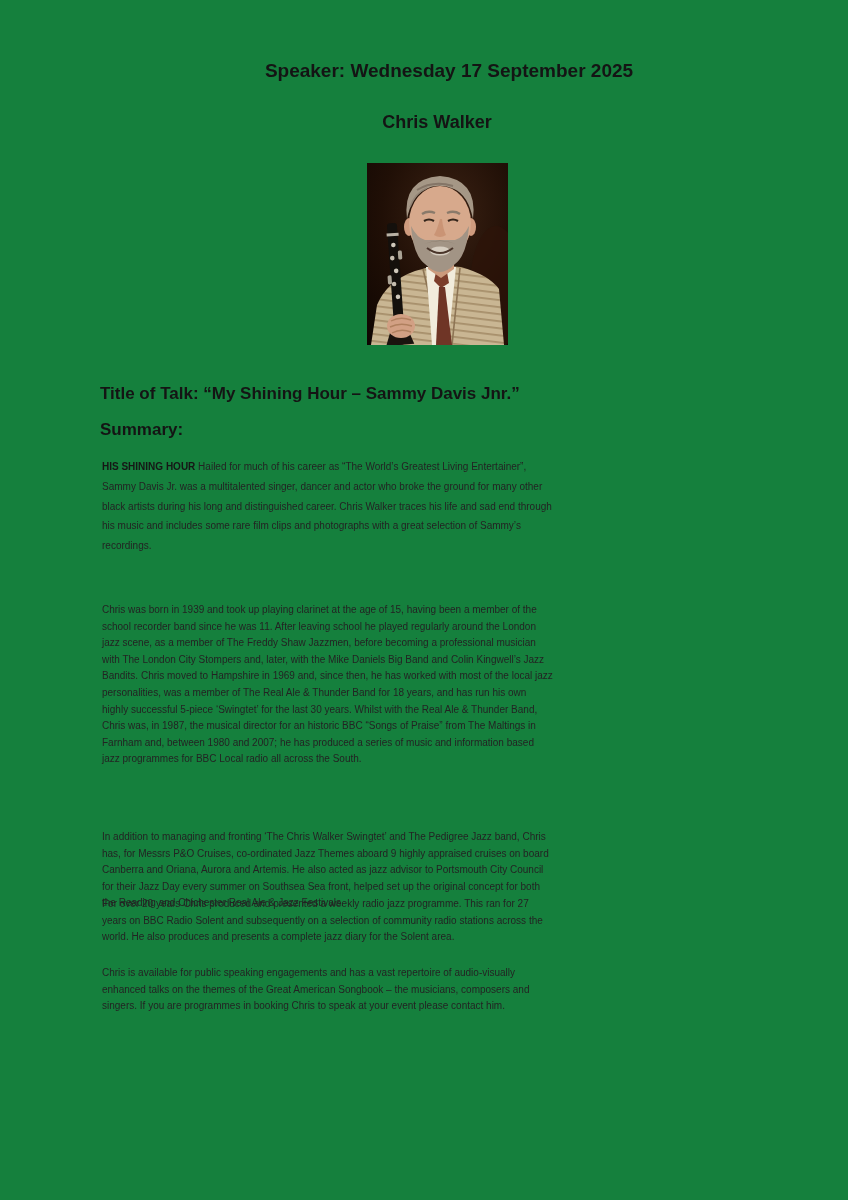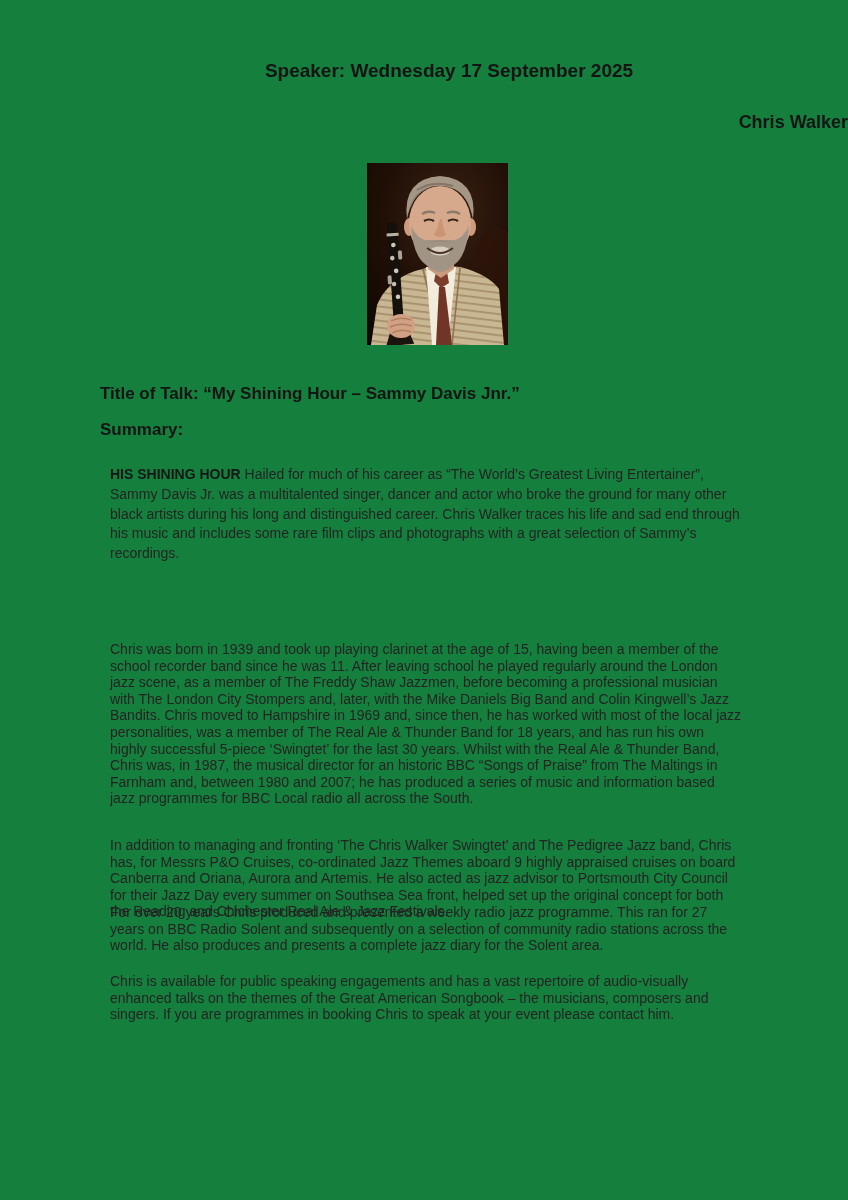--- a/index.html
+++ b/index.html
@@ -10,45 +10,45 @@
   }
   .page{position:absolute;inset:0;background:#15803d;}
 
   .doc-title{
     position:absolute;top:59px;left:50px;width:798px;
     margin:0;text-align:center;
     font-size:19px;line-height:23px;font-weight:bold;color:#141414;
   }
   .speaker-name{
     position:absolute;top:111px;left:26px;width:822px;
-    margin:0;text-align:right;
+    margin:0;text-align:center;
     font-size:18px;line-height:22px;font-weight:bold;color:#141414;
   }
   .photo{
     position:absolute;top:163px;left:367px;width:141px;height:182px;
   }
   .photo svg{display:block;width:141px;height:182px;}
 
   .h3{
     position:absolute;left:100px;width:648px;margin:0;
     font-size:17px;line-height:21px;font-weight:bold;color:#141414;
   }
   .talk-title{top:383px;}
   .summary-label{top:419px;}
   .about-heading{top:567px;}
 
   .bodytext{
-    position:absolute;left:100px;width:660px;margin:10px;
-    font-size:14px;color:#232323;
+    position:absolute;left:100px;width:660px;margin:2px;
+    font-size:10px;color:#232323;
     white-space:pre-line;
   }
   .summary{top:455px;line-height:19.8px;}
   .summary .lead{font-weight:bold;color:#161616;}
   .para{line-height:16.6px;}
-  .p1{top:631px;}
+  .p1{top:600px;}
   .p2{top:827px;}
   .p3{top:894px;}
   .p4{top:963px;}
 </style>
 </head>
 <body>
 
 <div class="page">
 
   <h1 class="doc-title">Speaker: Wednesday 17 September 2025</h1>

